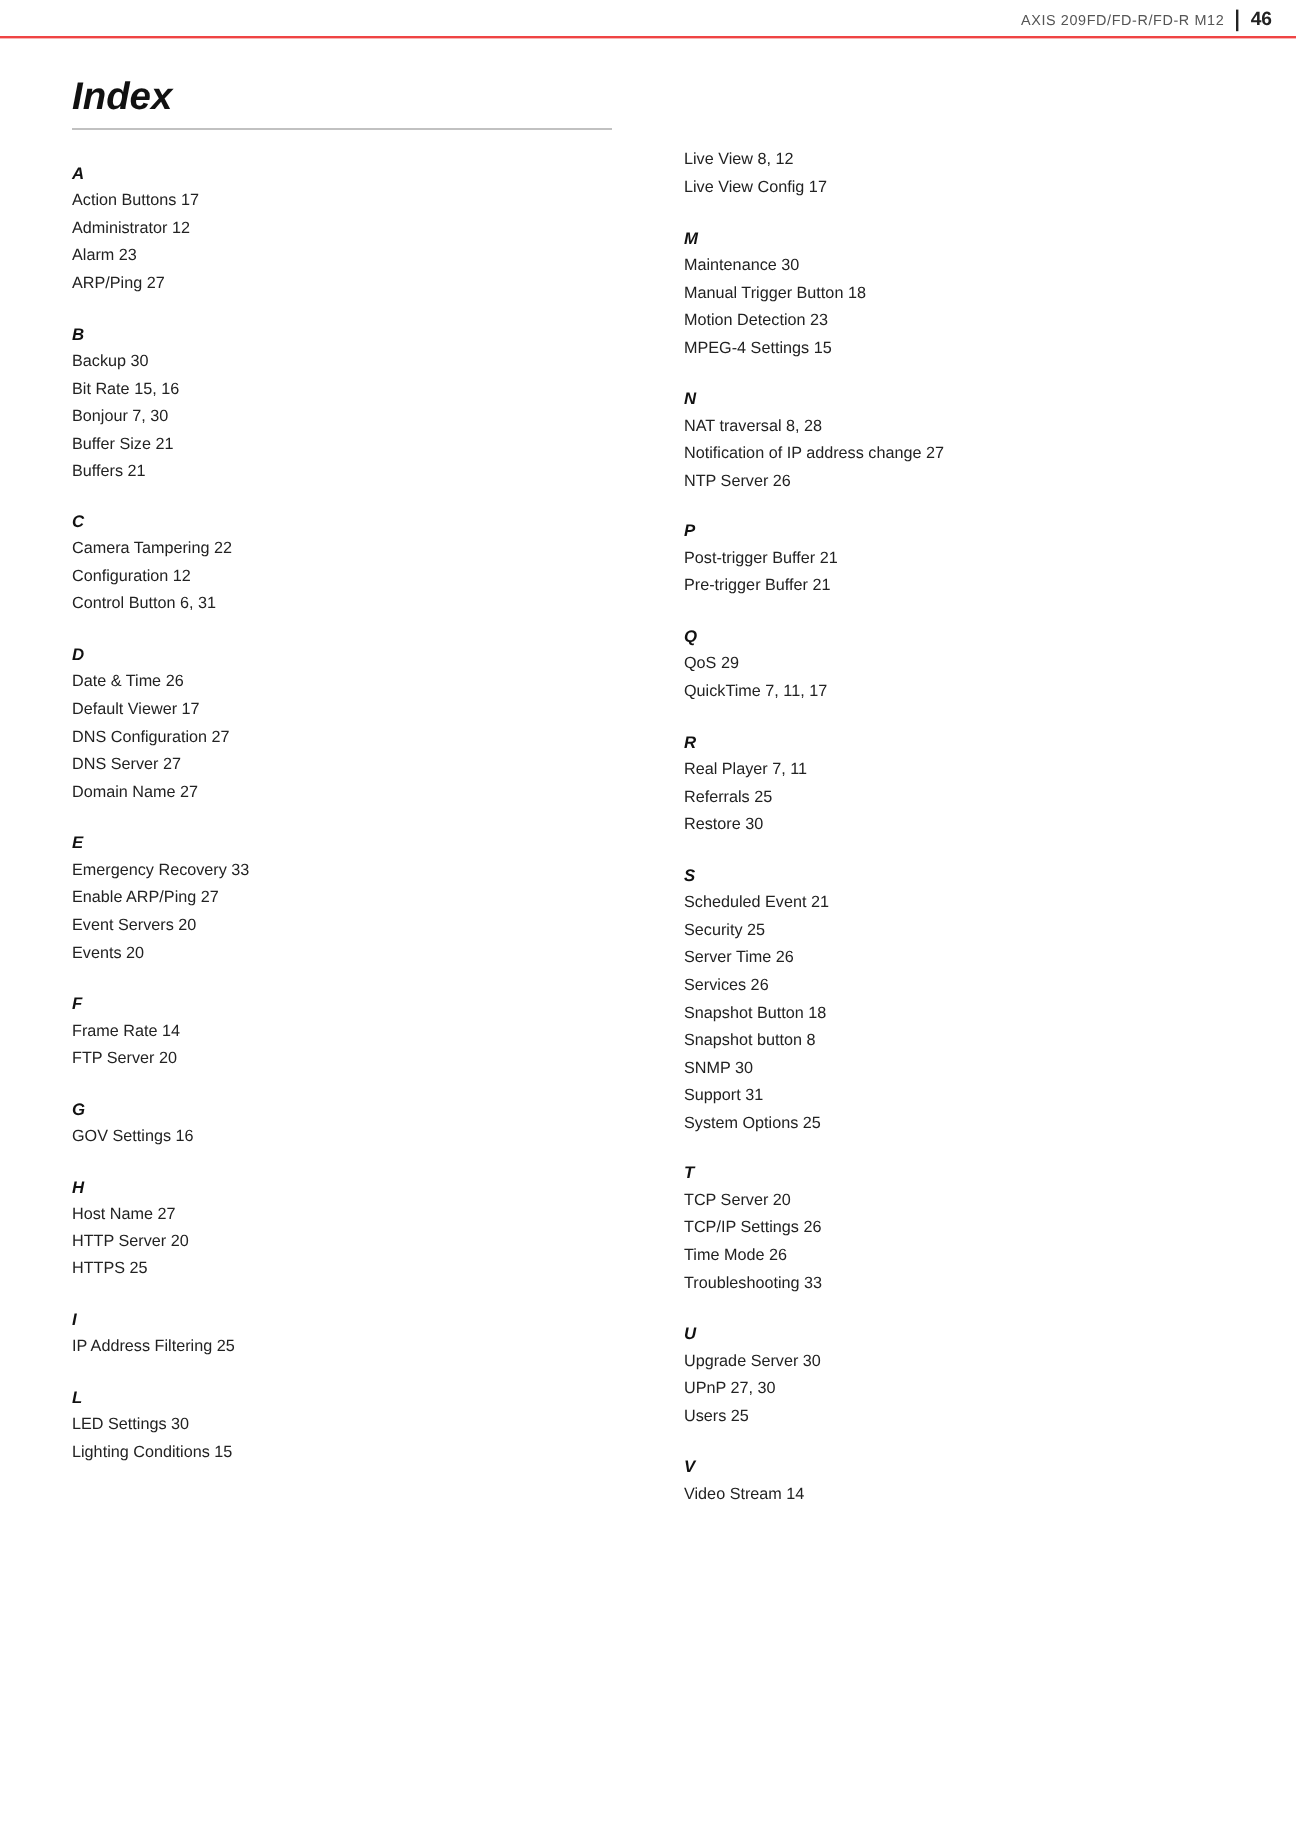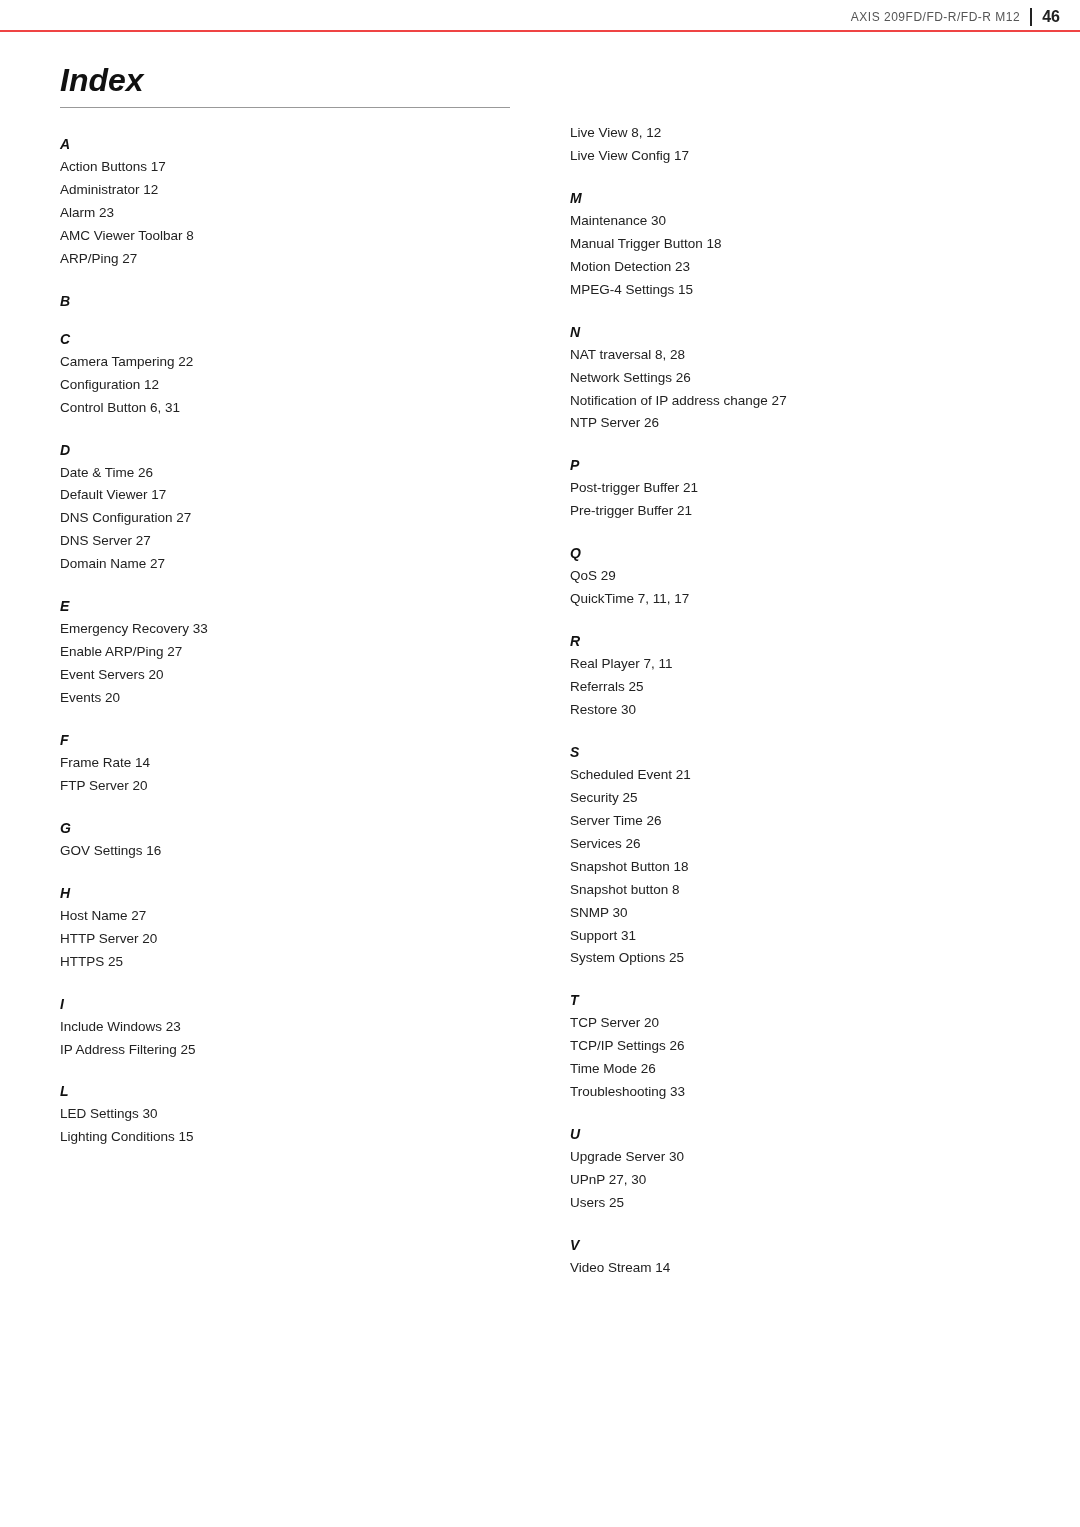--- a/index.html
+++ b/index.html
@@ -122,26 +122,32 @@
       <hr class="title-divider">
 
       <div id="left-sections">
 
       <div class="section">
             <div class="section-letter">A</div>
             <div class="section-items">
               <p>Action Buttons 17</p>
               <p>Administrator 12</p>
               <p>Alarm 23</p>
-              <p>AMC Viewer Toolbar 8</p>
               <p>ARP/Ping 27</p>
             </div>
           </div>
           <div class="section">
             <div class="section-letter">B</div>
+            <div class="section-items">
+              <p>Backup 30</p>
+              <p>Bit Rate 15, 16</p>
+              <p>Bonjour 7, 30</p>
+              <p>Buffer Size 21</p>
+              <p>Buffers 21</p>
+            </div>
           </div>
           <div class="section">
             <div class="section-letter">C</div>
             <div class="section-items">
               <p>Camera Tampering 22</p>
               <p>Configuration 12</p>
               <p>Control Button 6, 31</p>
             </div>
           </div>
           <div class="section">
@@ -180,21 +186,20 @@
             <div class="section-letter">H</div>
             <div class="section-items">
               <p>Host Name 27</p>
               <p>HTTP Server 20</p>
               <p>HTTPS 25</p>
             </div>
           </div>
           <div class="section">
             <div class="section-letter">I</div>
             <div class="section-items">
-              <p>Include Windows 23</p>
               <p>IP Address Filtering 25</p>
             </div>
           </div>
           <div class="section">
             <div class="section-letter">L</div>
             <div class="section-items">
               <p>LED Settings 30</p>
               <p>Lighting Conditions 15</p>
             </div>
           </div>
@@ -217,21 +222,20 @@
               <p>Maintenance 30</p>
               <p>Manual Trigger Button 18</p>
               <p>Motion Detection 23</p>
               <p>MPEG-4 Settings 15</p>
             </div>
           </div>
           <div class="section">
             <div class="section-letter">N</div>
             <div class="section-items">
               <p>NAT traversal 8, 28</p>
-              <p>Network Settings 26</p>
               <p>Notification of IP address change 27</p>
               <p>NTP Server 26</p>
             </div>
           </div>
           <div class="section">
             <div class="section-letter">P</div>
             <div class="section-items">
               <p>Post-trigger Buffer 21</p>
               <p>Pre-trigger Buffer 21</p>
             </div>

